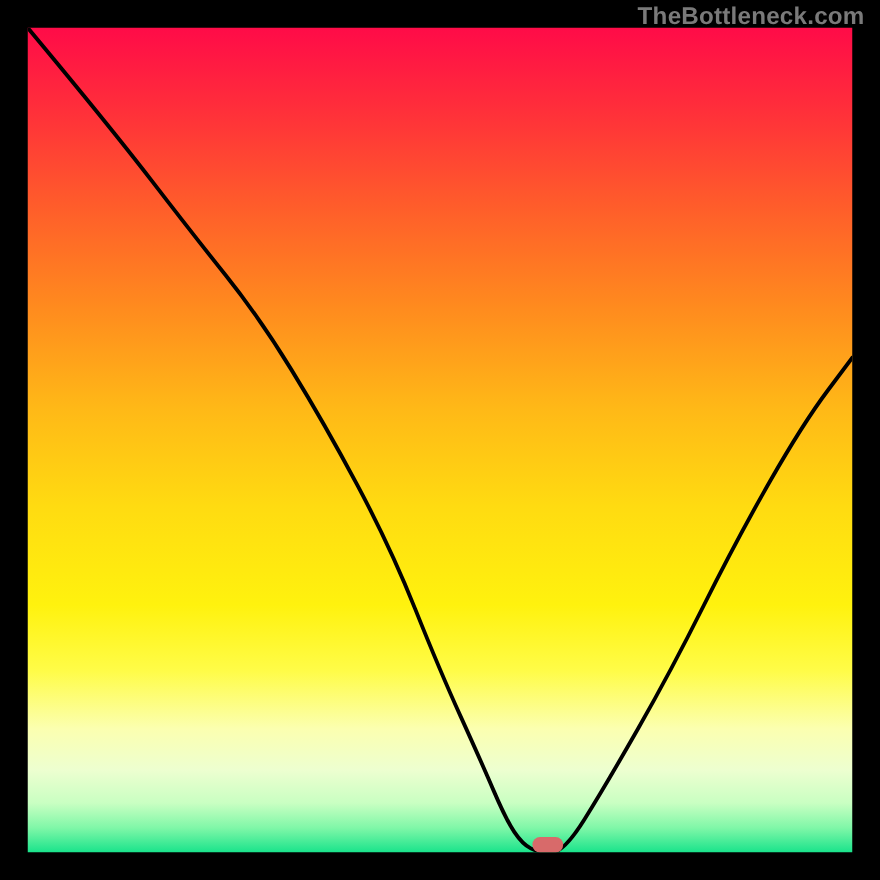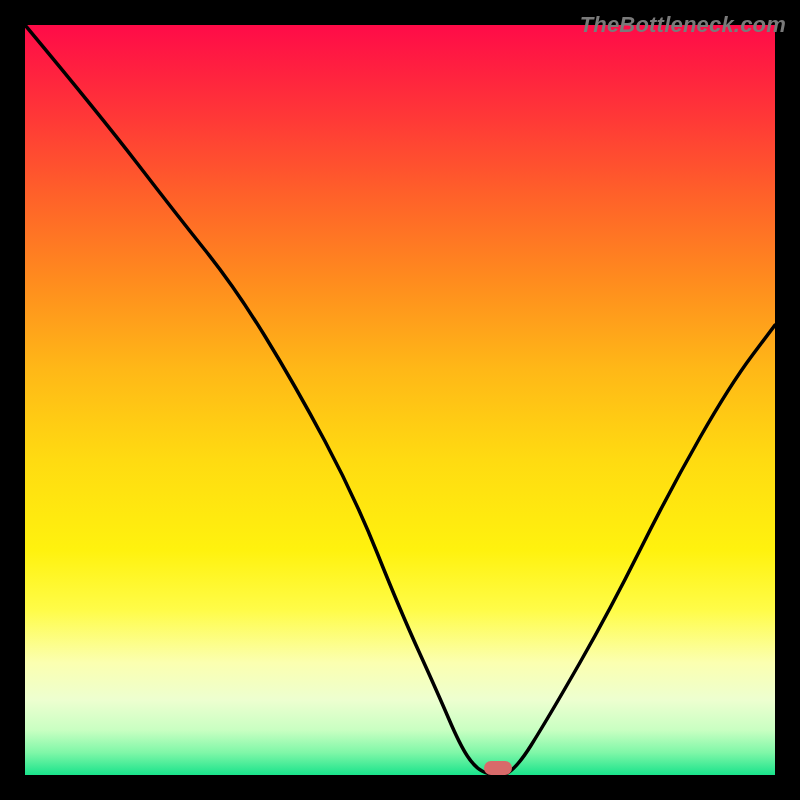--- a/index.html
+++ b/index.html
@@ -12,28 +12,27 @@
     font-family: Arial, Helvetica, sans-serif;
   }
   .outer {
     position: relative;
     width: 800px;
     height: 800px;
     background: #000;
   }
   .attribution {
     position: absolute;
-    top: 12px;
+    top: 2px;
     right: 14px;
     color: #7a7a7a;
     font-size: 22px;
     font-weight: 600;
     letter-spacing: 0.2px;
     z-index: 3;
-    font-style: italic;
   }
   .plot {
     position: absolute;
     left: 25px;
     top: 25px;
     width: 750px;
     height: 750px;
     overflow: hidden;
   }
   .gradient {

